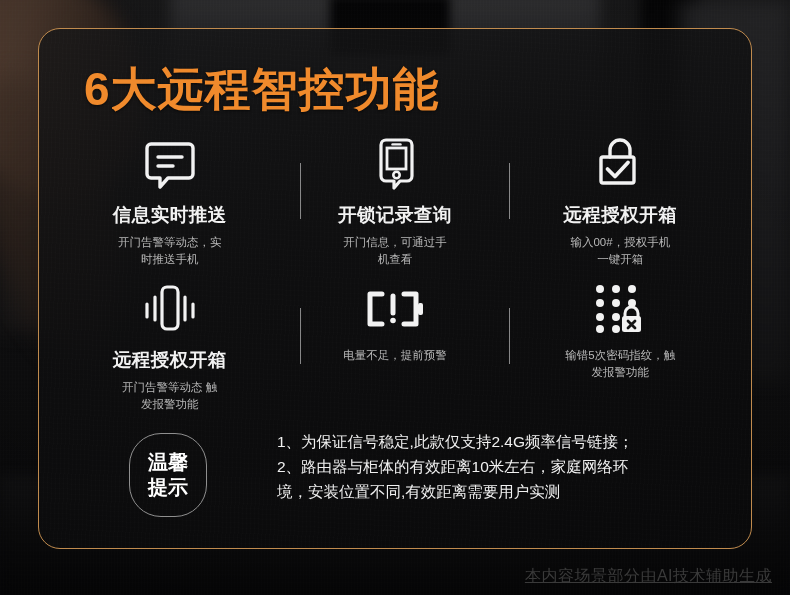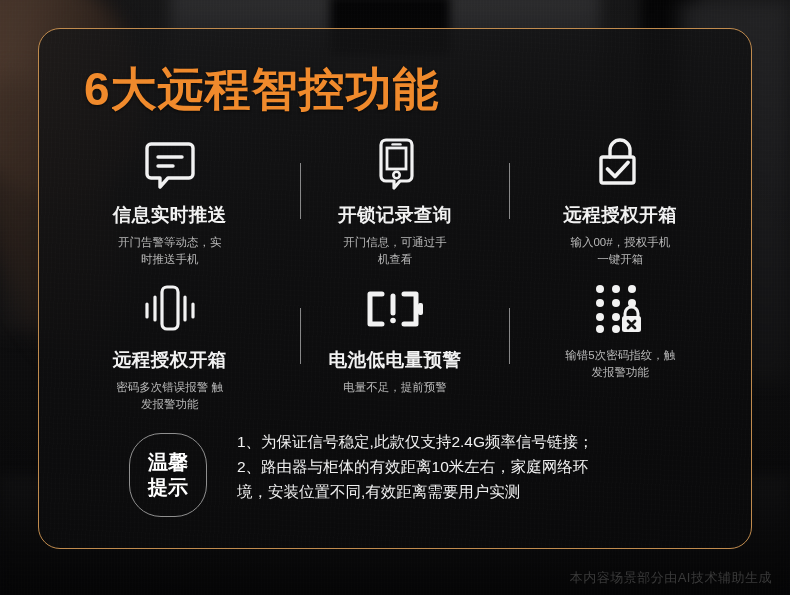--- a/index.html
+++ b/index.html
@@ -130,25 +130,25 @@
   .tips-badge{
     width:76px;height:82px;border:1.5px solid #8f8f8f;border-radius:32px;
     display:flex;flex-direction:column;align-items:center;justify-content:center;
     color:#fff;font-size:20px;font-weight:bold;line-height:1.25;flex:none;
     margin-top:4px;
   }
   .tips-text{
     margin-left:30px;color:#f0f0f0;font-size:15.5px;line-height:1.62;
     max-width:470px;
   }
-  .tips-text div{white-space:nowrap;}
+  .tips-text div{white-space:nowrap;margin-left:40px;}
 
   .footnote{
     position:absolute;right:18px;bottom:8px;
-    font-size:13px;color:#3a3a3a;letter-spacing:.5px;
+    font-size:16px;color:#3a3a3a;letter-spacing:.5px;text-decoration:underline;
   }
 </style>
 </head>
 <body>
 
 <div class="stage">
 
   <div class="bg">
     <div class="bg-base"></div>
     <div class="bg-panel-top"></div>
@@ -226,36 +226,35 @@
           <svg width="60" height="52" viewBox="0 0 60 52">
             <rect x="22" y="4" width="16" height="42" rx="5" fill="none" stroke="#f2f2f2" stroke-width="3.2"></rect>
             <line x1="15" y1="14" x2="15" y2="37" stroke="#f2f2f2" stroke-width="3.2" stroke-linecap="round"></line>
             <line x1="7" y1="21" x2="7" y2="34" stroke="#f2f2f2" stroke-width="3.2" stroke-linecap="round"></line>
             <line x1="45" y1="14" x2="45" y2="37" stroke="#f2f2f2" stroke-width="3.2" stroke-linecap="round"></line>
             <line x1="53" y1="21" x2="53" y2="34" stroke="#f2f2f2" stroke-width="3.2" stroke-linecap="round"></line>
           </svg>
         </div>
         <div class="feat-title">远程授权开箱</div>
         <div class="feat-desc">
-          <span>密码多次错误报警 触</span><br>
+          <span>开门告警等动态 触</span><br>
           <span>发报警功能</span>
         </div>
       </div>
 
       <div class="cell">
         <div class="icon-wrap">
           <svg width="66" height="46" viewBox="0 0 66 46">
             <path d="M20 8 H8 V38 H20" fill="none" stroke="#f2f2f2" stroke-width="5" stroke-linecap="round" stroke-linejoin="round"></path>
             <path d="M42 8 H54 V38 H42" fill="none" stroke="#f2f2f2" stroke-width="5" stroke-linecap="round" stroke-linejoin="round"></path>
             <rect x="56" y="17" width="5" height="12" rx="2" fill="#f2f2f2"></rect>
             <line x1="31" y1="10" x2="31" y2="27" stroke="#f2f2f2" stroke-width="5" stroke-linecap="round"></line>
             <circle cx="31" cy="34.5" r="2.8" fill="#f2f2f2"></circle>
           </svg>
         </div>
-        <div class="feat-title">电池低电量预警</div>
         <div class="feat-desc">
           <span>电量不足，提前预警</span>
         </div>
       </div>
 
       <div class="cell">
         <div class="icon-wrap">
           <svg width="56" height="52" viewBox="0 0 56 52">
             <g fill="#f2f2f2">
               <circle cx="8" cy="6" r="4"></circle>

